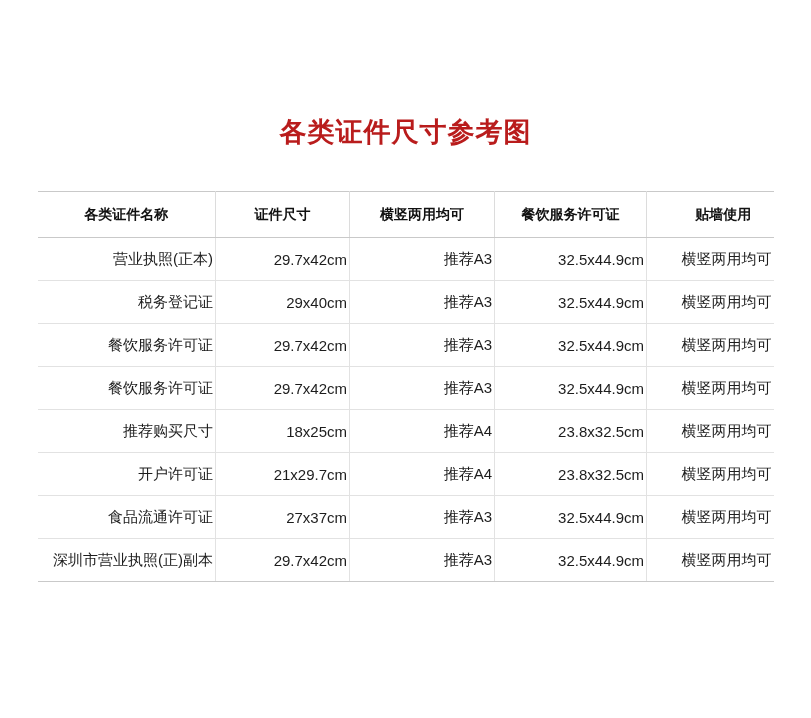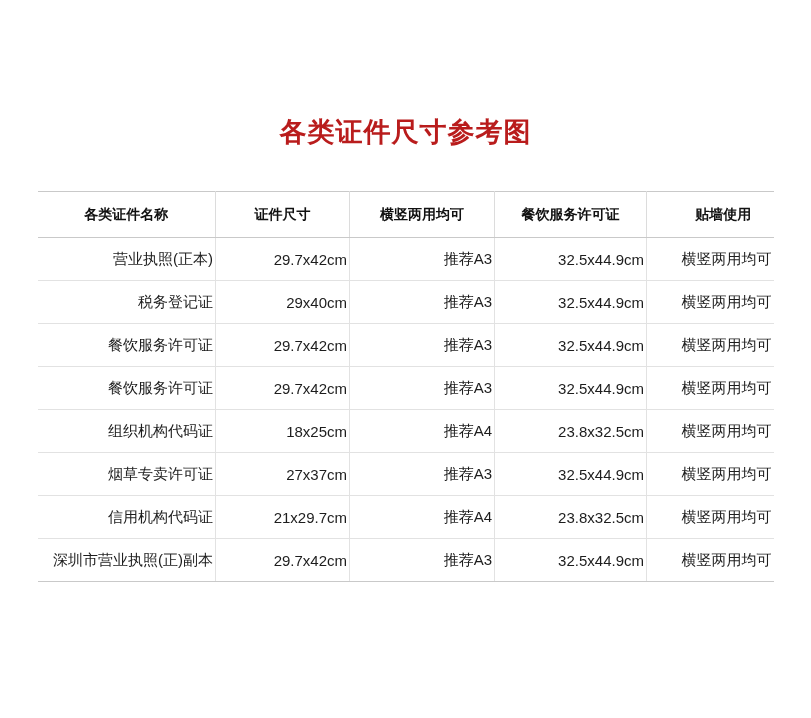--- a/index.html
+++ b/index.html
@@ -127,38 +127,38 @@
           <td>横竖两用均可</td>
         </tr>
         <tr>
           <td>餐饮服务许可证</td>
           <td>29.7x42cm</td>
           <td class="rec">推荐A3</td>
           <td>32.5x44.9cm</td>
           <td>横竖两用均可</td>
         </tr>
         <tr>
-          <td>组织机构代码证</td>
+          <td>推荐购买尺寸</td>
           <td>18x25cm</td>
           <td class="rec">推荐A4</td>
           <td>23.8x32.5cm</td>
           <td>横竖两用均可</td>
         </tr>
         <tr>
-          <td>烟草专卖许可证</td>
+          <td>开户许可证</td>
+          <td>21x29.7cm</td>
+          <td class="rec">推荐A4</td>
+          <td>23.8x32.5cm</td>
+          <td>横竖两用均可</td>
+        </tr>
+        <tr>
+          <td>食品流通许可证</td>
           <td>27x37cm</td>
           <td class="rec">推荐A3</td>
           <td>32.5x44.9cm</td>
-          <td>横竖两用均可</td>
-        </tr>
-        <tr>
-          <td>信用机构代码证</td>
-          <td>21x29.7cm</td>
-          <td class="rec">推荐A4</td>
-          <td>23.8x32.5cm</td>
           <td>横竖两用均可</td>
         </tr>
         <tr>
           <td>深圳市营业执照(正)副本</td>
           <td>29.7x42cm</td>
           <td class="rec">推荐A3</td>
           <td>32.5x44.9cm</td>
           <td>横竖两用均可</td>
         </tr>
       </tbody>

